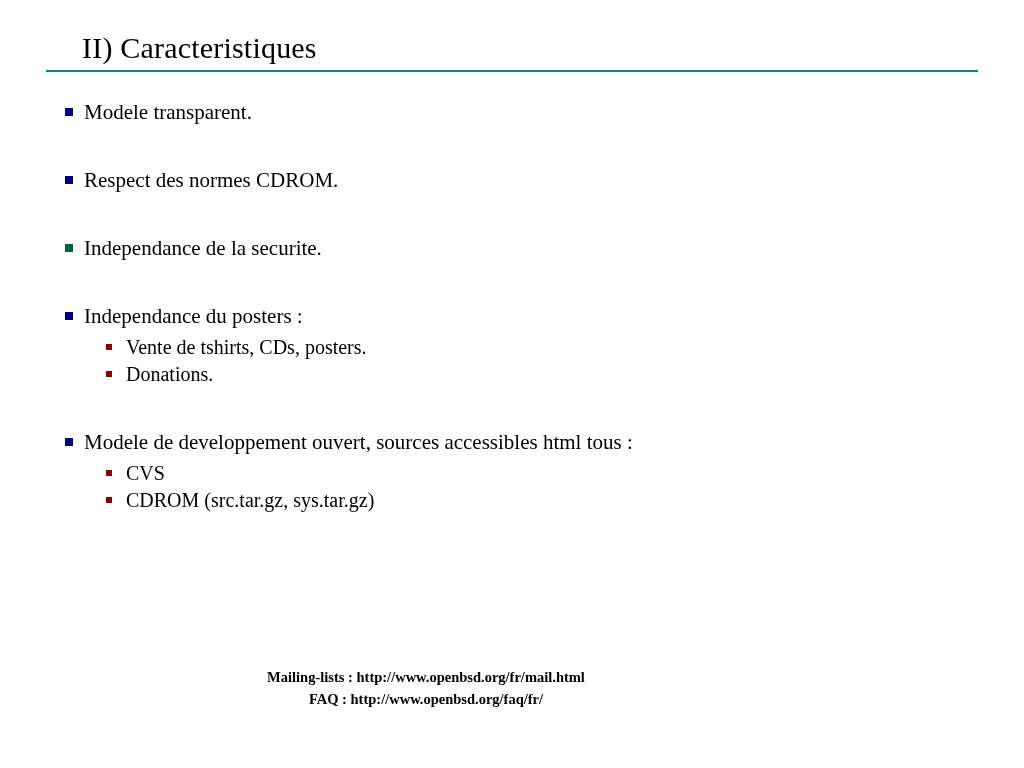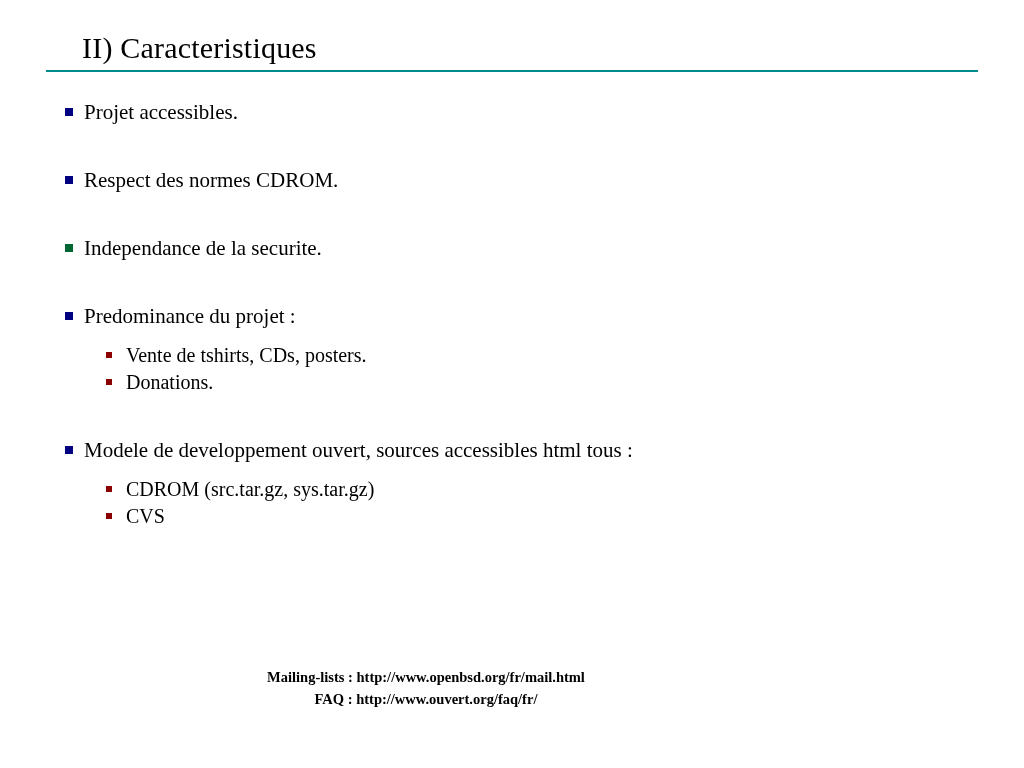--- a/index.html
+++ b/index.html
@@ -66,21 +66,21 @@
     height: 8px;
     background: #000080;
     display: block;
   }
   .l1-item.green .bullet {
     background: #006633;
   }
   .spacer-lg { height: 40px; }
 
   .l2-list {
-    margin-top: 12px;
+    margin-top: 4px;
     padding-left: 0;
   }
   .l2-item {
     position: relative;
     display: block;
     padding-left: 42px;
     font-size: 20px;
     line-height: 27px;
     color: #000000;
   }
@@ -114,67 +114,67 @@
 
 <div class="slide">
 
   <div class="slide-title">II) Caracteristiques</div>
   <div class="title-rule"></div>
 
   <div class="content">
 
     <div class="l1-item">
       <span class="bullet"></span>
-      <span>Projet accessibles.</span>
+      <span>Modele transparent.</span>
     </div>
     <div class="spacer-lg"></div>
 
     <div class="l1-item">
       <span class="bullet"></span>
       <span>Respect des normes CDROM.</span>
     </div>
     <div class="spacer-lg"></div>
 
     <div class="l1-item green">
       <span class="bullet"></span>
       <span>Independance de la securite.</span>
     </div>
     <div class="spacer-lg"></div>
 
     <div class="l1-item">
       <span class="bullet"></span>
-      <span>Predominance du projet :</span>
+      <span>Independance du posters :</span>
       <div class="l2-list">
         <div class="l2-item">
           <span class="bullet2"></span>
           <span>Vente de tshirts, CDs, posters.</span>
         </div>
         <div class="l2-item">
           <span class="bullet2"></span>
           <span>Donations.</span>
         </div>
       </div>
     </div>
     <div class="spacer-lg"></div>
 
     <div class="l1-item">
       <span class="bullet"></span>
       <span>Modele de developpement ouvert, sources accessibles html tous :</span>
       <div class="l2-list">
         <div class="l2-item">
           <span class="bullet2"></span>
-          <span>CDROM (src.tar.gz, sys.tar.gz)</span>
+          <span>CVS</span>
         </div>
         <div class="l2-item">
           <span class="bullet2"></span>
-          <span>CVS</span>
+          <span>CDROM (src.tar.gz, sys.tar.gz)</span>
         </div>
       </div>
     </div>
 
   </div>
 
   <div class="footer">
     <div>Mailing-lists : http://www.openbsd.org/fr/mail.html</div>
-    <div>FAQ : http://www.ouvert.org/faq/fr/</div>
+    <div>FAQ : http://www.openbsd.org/faq/fr/</div>
   </div>
 
 </div>
 
 </body></html>

